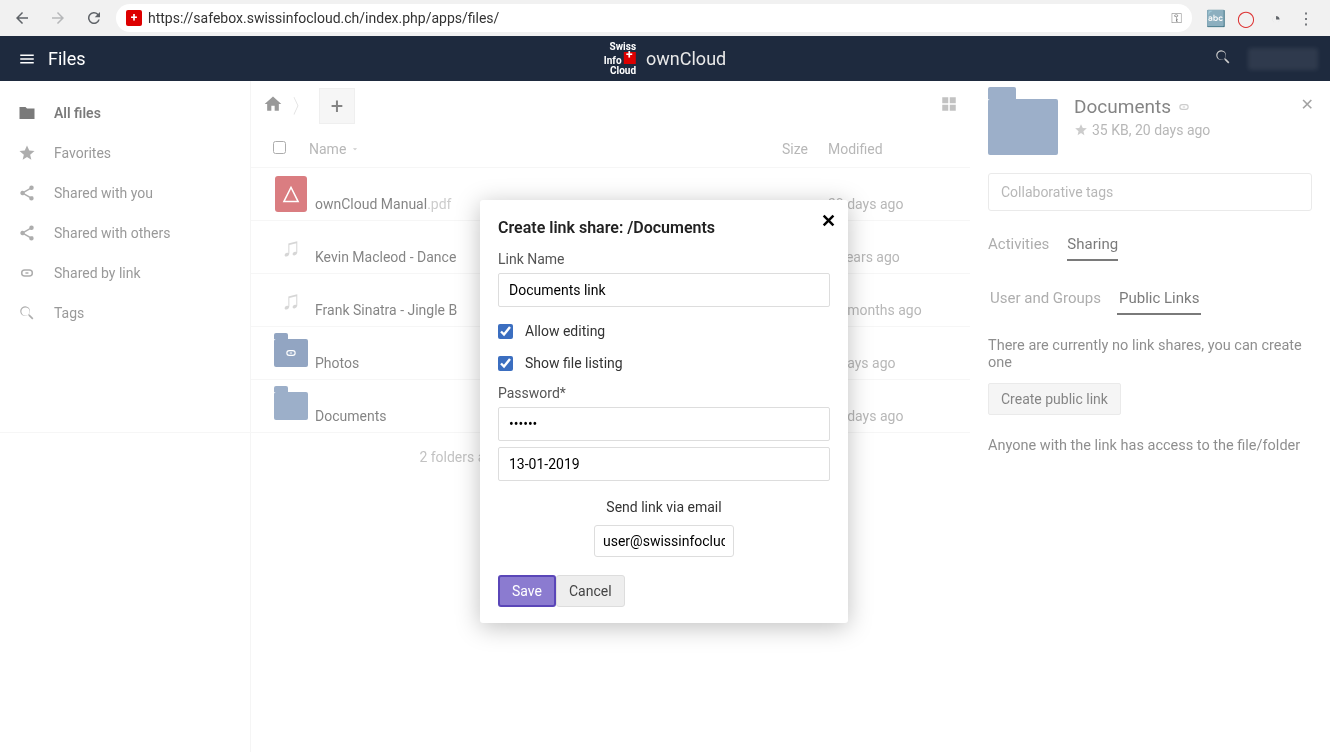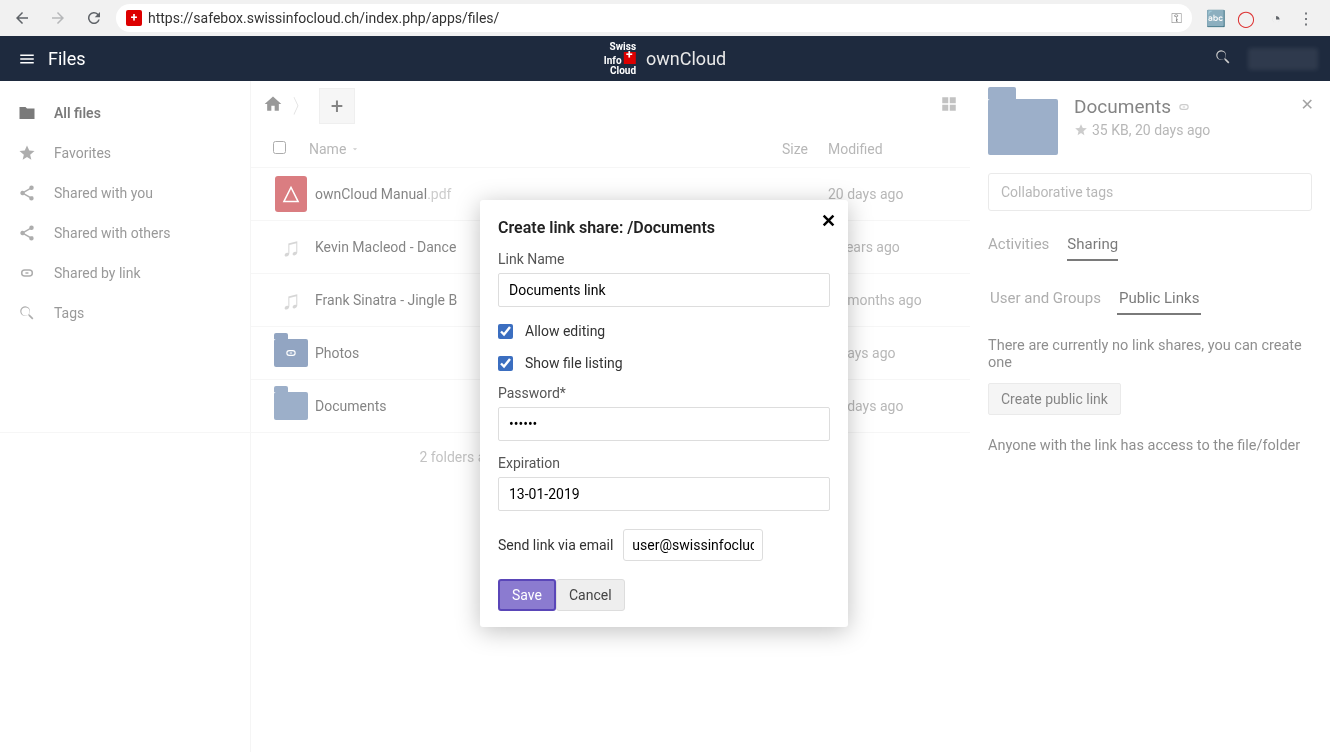--- a/index.html
+++ b/index.html
@@ -45,21 +45,21 @@
 .home-bc { color:#555; }
 .gt { color:#ccc; font-size:20px; }
 .add-btn { width:36px; height:36px; background:#f0f0f0; border:1px solid #e5e5e5; display:flex; align-items:center; justify-content:center; font-size:22px; color:#333; }
 .crumb-spacer { flex:1; }
 .grid-toggle { color:#aaa; }
 .filehdr { display:flex; align-items:center; padding:10px 22px; color:#888; font-size:14px; }
 .filehdr .chk { width:36px; }
 .filehdr .nm { flex:1; display:flex; align-items:center; gap:4px; }
 .filehdr .sz { width:100px; text-align:right; }
 .filehdr .md { width:140px; text-align:left; padding-left:20px; }
-.filerow { display:flex; align-items:center; padding:8px 22px; border-top:1px solid #f0f0f0; font-size:14px; color:#333; }
+.filerow { display:flex; align-items:flex-end; padding:8px 22px; border-top:1px solid #f0f0f0; font-size:14px; color:#333; }
 .filerow .icon { width:36px; height:36px; display:flex; align-items:center; justify-content:center; margin-right:6px; }
 .filerow .fname { flex:1; color:#333; }
 .filerow .fname .ext { color:#aaa; }
 .filerow .sz { width:100px; text-align:right; color:#888; }
 .filerow .md { width:140px; padding-left:20px; color:#888; }
 .pdf-ic { width:32px; height:36px; background:#c1272d; border-radius:3px 3px 3px 3px; position:relative; }
 .pdf-ic::after { content:""; position:absolute; top:8px; left:6px; right:6px; height:3px; background:#fff; box-shadow:0 6px 0 #fff, 0 12px 0 #fff; opacity:.6; border-radius:1px; display:none; }
 .pdf-ic svg { width:20px; height:20px; position:absolute; top:8px; left:6px; fill:#fff; }
 .mus-ic { color:#bbb; font-size:26px; }
 .fold-shared { width:34px; height:28px; background:#4a6a9a; border-radius:2px; position:relative; }
@@ -89,21 +89,21 @@
 .rp-foot { color:#444; font-size:14.5px; margin-top:22px; }
 
 
 .modal { position:absolute; top:200px; left:480px; width:368px; background:#fff; box-shadow:0 4px 24px rgba(0,0,0,0.25); border-radius:3px; padding:18px 18px 16px; }
 .modal .mclose { position:absolute; top:10px; right:12px; font-size:18px; font-weight:bold; }
 .modal h3 { font-size:16px; font-weight:600; color:#222; }
 .mlbl { font-size:14px; color:#555; margin-top:14px; display:block; }
 .minput { width:100%; border:1px solid #ddd; border-radius:2px; padding:8px 10px; font-size:14px; margin-top:6px; }
 .mchk { display:flex; align-items:center; gap:12px; margin-top:16px; font-size:14px; color:#333; }
 .mchk input { width:15px; height:15px; accent-color:#3b6ec0; }
-.memail { display:flex; align-items:center; gap:10px; margin-top:18px; font-size:14px; color:#333; }
+.memail { display:flex; align-items:center; gap:10px; margin-top:18px; font-size:14px; color:#333;flex-direction:column; }
 .memail input { border:1px solid #ddd; border-radius:3px; padding:7px 8px; font-size:14px; width:140px; }
 .mactions { display:flex; justify-content:flex-start; margin-top:18px; }
 .msave { background:#8b7bd0; border:2px solid #5a46b8; color:#fff; padding:6px 12px; border-radius:3px; font-size:14px; }
 .mcancel { background:#eee; border:1px solid #ddd; color:#444; padding:6px 12px; border-radius:3px; font-size:14px; }
 
 svg { flex-shrink:0; }
 </style>
 </head>
 <body>
 
@@ -317,21 +317,20 @@
       <span>Allow editing</span>
     </label>
   <label class="mchk">
       <input type="checkbox" checked="" style="">
       <span>Show file listing</span>
     </label>
 
   <label class="mlbl">Password*</label>
   <input class="minput" type="text" value="••••••" style="">
 
-  <label class="mlbl">Expiration</label>
   <input class="minput" value="13-01-2019" style="">
 
   <div class="memail">
     <span>Send link via email</span>
     <input value="user@swissinfoclud.c" style="">
   </div>
 
   <div class="mactions">
     <button class="msave">Save</button>
     <button class="mcancel">Cancel</button>

